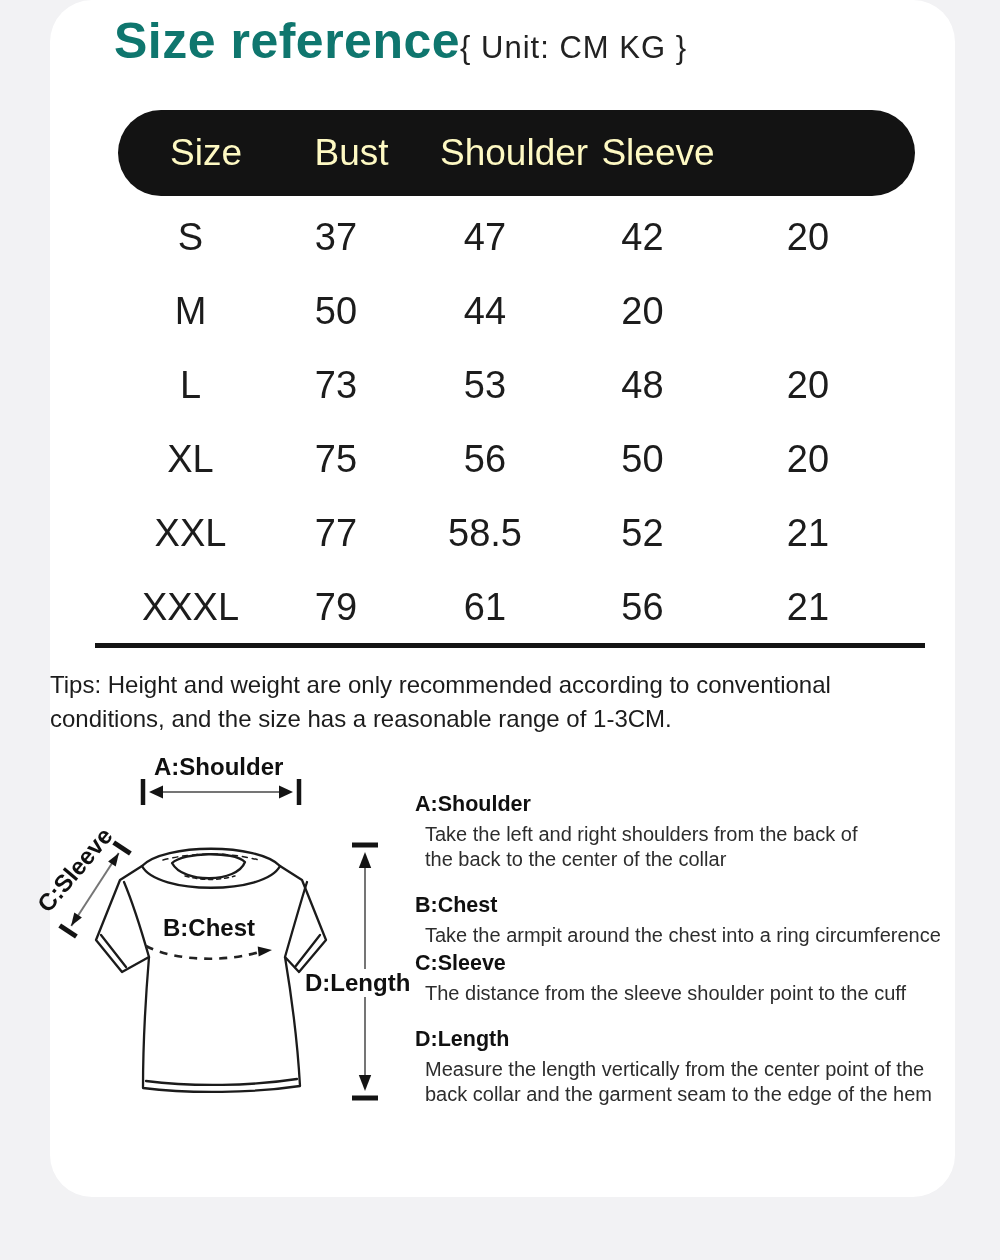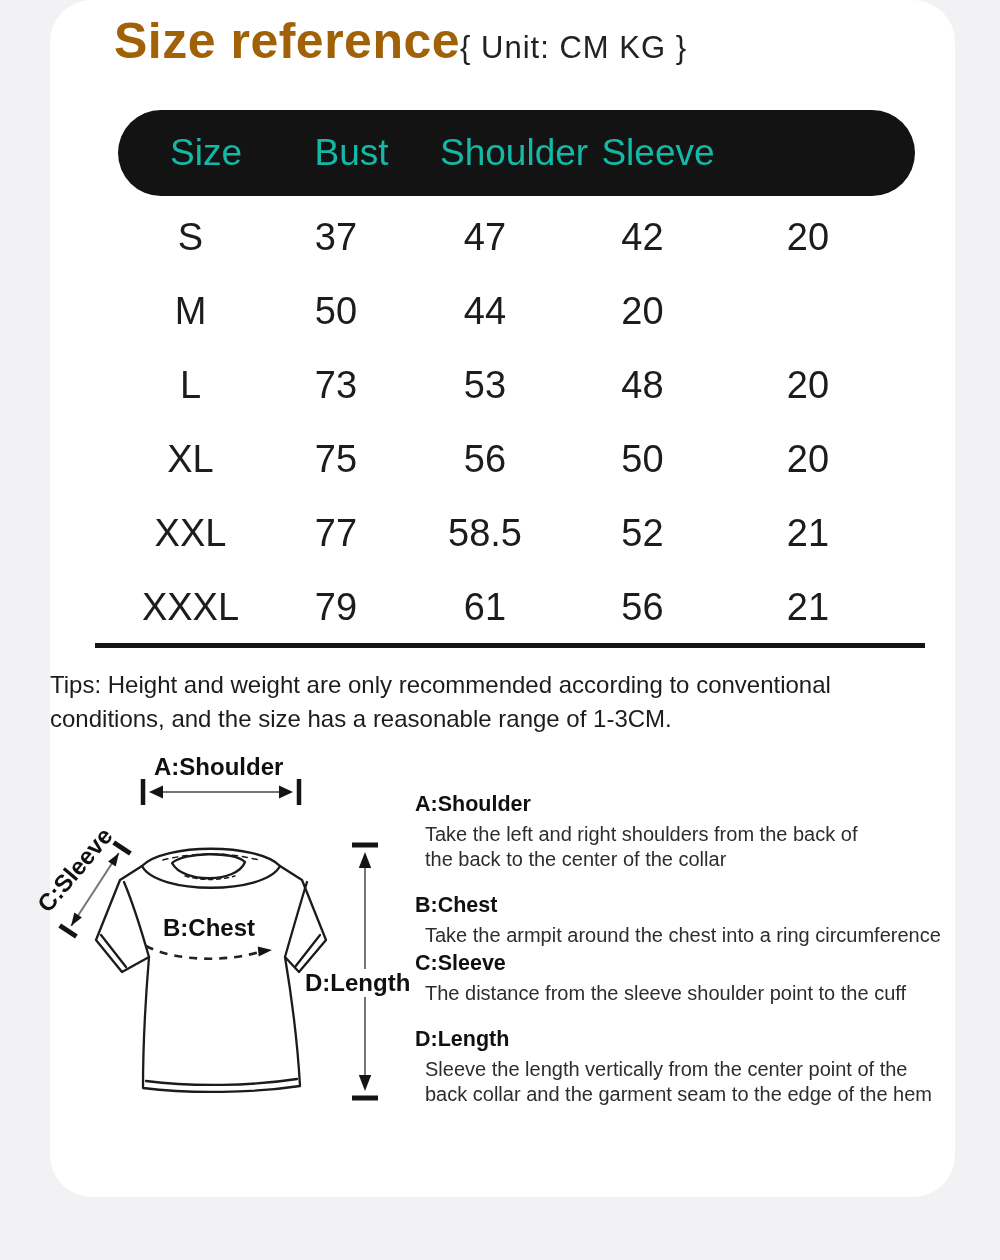--- a/index.html
+++ b/index.html
@@ -12,30 +12,30 @@
   }
   .card{
     position:absolute;left:50px;top:0;width:905px;height:1197px;
     background:#ffffff;border-radius:42px;
   }
   
   .title-row{
     position:absolute;left:64px;top:12px;
     display:flex;align-items:baseline;white-space:nowrap;
   }
-  .title{font-size:50px;font-weight:700;color:#a16207;letter-spacing:.5px;}
+  .title{font-size:50px;font-weight:700;color:#0f766e;letter-spacing:.5px;}
   .unit{font-size:31px;font-weight:400;color:#222;letter-spacing:1px;}
   
   .thead{
     position:absolute;left:68px;top:110px;width:797px;height:86px;
     background:#131313;border-radius:43px;
     display:grid;grid-template-columns:145px 146px 152px 163px 168px;
     align-items:center;
   }
-  .hcell{color:#14b8a6;font-size:37px;text-align:center;padding-left:31px;}
+  .hcell{color:#fef9c3;font-size:37px;text-align:center;padding-left:31px;}
   .tbody{
     position:absolute;left:68px;top:200px;width:797px;
   }
   .trow{
     display:grid;grid-template-columns:145px 146px 152px 163px 168px;
     height:74px;align-items:center;
   }
   .tcell{font-size:38px;text-align:center;color:#1c1c1c;}
   .divider{
     position:absolute;left:45px;top:643px;width:830px;height:5px;background:#141414;
@@ -188,17 +188,17 @@
       <div class="gsec">
         <div class="ghead">B:Chest</div>
         <div class="gline">Take the armpit around the chest into a ring circumference</div>
       </div>
       <div class="gsec">
         <div class="ghead">C:Sleeve</div>
         <div class="gline">The distance from the sleeve shoulder point to the cuff</div>
       </div>
       <div class="gsec">
         <div class="ghead">D:Length</div>
-        <div class="gline">Sleeve the length vertically from the center point of the</div>
+        <div class="gline">Measure the length vertically from the center point of the</div>
         <div class="gline">back collar and the garment seam to the edge of the hem</div>
       </div>
     </div>
 </div>
 
 </body></html>

